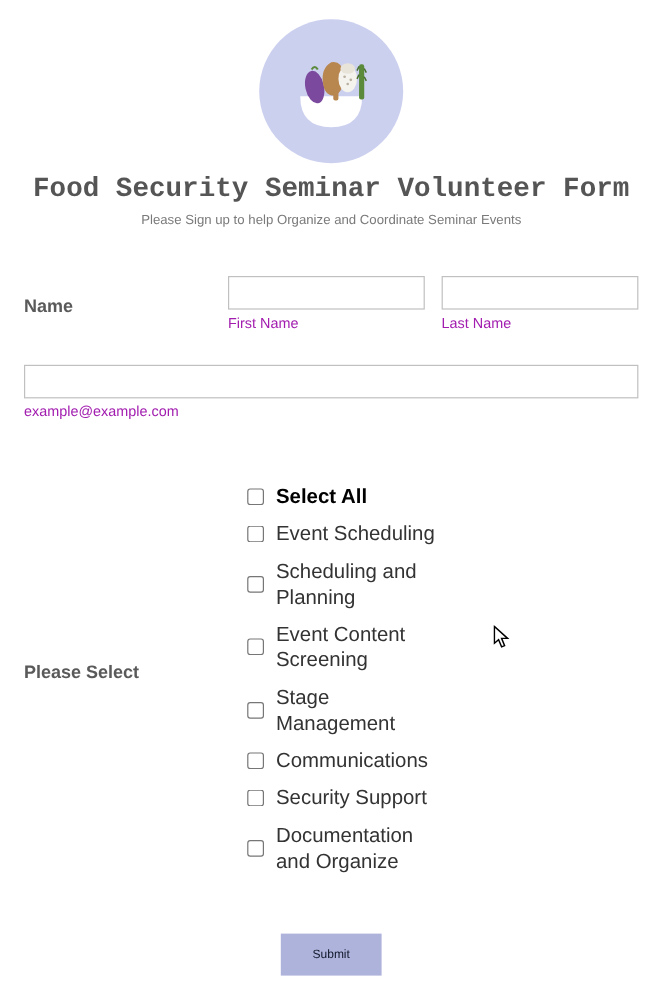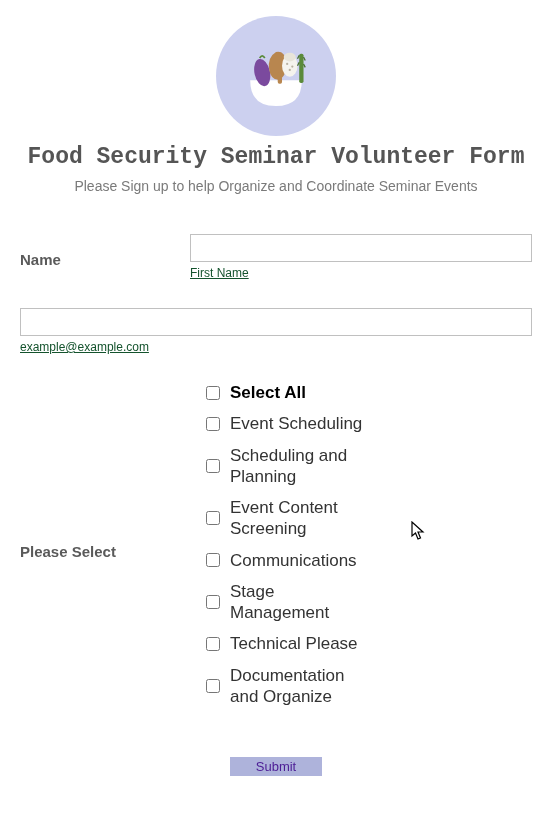--- a/index.html
+++ b/index.html
@@ -36,21 +36,21 @@
       text-align: center;
       color: #555555;
       font-size: 23px;
       font-weight: bold;
       margin-top: 6px;
       font-family: Liberation Mono, monospace;
     }
     .subtitle {
       text-align: center;
       color: #7a7a7a;
-      font-size: 14px;
+      font-size: 11px;
       margin-top: 8px;
       margin-bottom: 40px;
     }
     .field-row {
       display: flex;
       align-items: center;
       margin-bottom: 28px;
     }
     .field-label {
       width: 170px;
@@ -72,27 +72,27 @@
       flex-direction: column;
     }
     input[type="text"], input[type="email"] {
       width: 100%;
       height: 28px;
       border: 1px solid #c0c0c0;
       padding: 4px 6px;
       font-size: 13px;
     }
     .sublabel {
-      color: #14532d;
+      color: #a21caf;
       font-size: 12px;
       margin-top: 4px;
-      text-decoration: underline;
     }
     .checkbox-list {
       padding-left: 16px;
+      margin-top: 25px;
     }
     .checkbox-row {
       display: flex;
       align-items: center;
       margin-bottom: 10px;
     }
     .checkbox-row input[type="checkbox"] {
       width: 14px;
       height: 14px;
       margin-right: 10px;
@@ -109,23 +109,23 @@
       color: #000;
     }
     .submit-wrap {
       display: flex;
       justify-content: center;
       margin-top: 40px;
     }
     .submit-btn {
       background: #aeb3db;
       border: none;
-      color: #4c1d95;
-      font-size: 13px;
-      padding: 2px 26px;
+      color: #0f172a;
+      font-size: 10px;
+      padding: 12px 26px;
       cursor: pointer;
     }
     .cursor {
       position: absolute;
       left: 411px;
       top: 521px;
       pointer-events: none;
     }
   </style>
 </head>
@@ -155,20 +155,24 @@
   <p class="subtitle">Please Sign up to help Organize and Coordinate Seminar Events</p>
 
   <div class="field-row">
     <div class="field-label">Name</div>
     <div class="field-content">
       <div class="name-inputs">
         <div class="input-col">
           <input type="text" value="" style="">
           <span class="sublabel">First Name</span>
         </div>
+        <div class="input-col">
+          <input type="text" value="" style="">
+          <span class="sublabel">Last Name</span>
+        </div>
       </div>
     </div>
   </div>
 
   <div class="field-row">
     <div class="field-content">
       <input type="email" value="" style="">
       <div class="sublabel">example@example.com</div>
     </div>
   </div>
@@ -188,29 +192,29 @@
           <div class="checkbox-row">
             <input type="checkbox" style="">
             <span class="checkbox-label">Scheduling and Planning</span>
           </div>
           <div class="checkbox-row">
             <input type="checkbox" style="">
             <span class="checkbox-label">Event Content Screening</span>
           </div>
           <div class="checkbox-row">
             <input type="checkbox" style="">
+            <span class="checkbox-label">Stage Management</span>
+          </div>
+          <div class="checkbox-row">
+            <input type="checkbox" style="">
             <span class="checkbox-label">Communications</span>
           </div>
           <div class="checkbox-row">
             <input type="checkbox" style="">
-            <span class="checkbox-label">Stage Management</span>
-          </div>
-          <div class="checkbox-row">
-            <input type="checkbox" style="">
-            <span class="checkbox-label">Technical Please</span>
+            <span class="checkbox-label">Security Support</span>
           </div>
           <div class="checkbox-row">
             <input type="checkbox" style="">
             <span class="checkbox-label">Documentation and Organize</span>
           </div>
         </div>
     </div>
   </div>
 
   <div class="submit-wrap">

